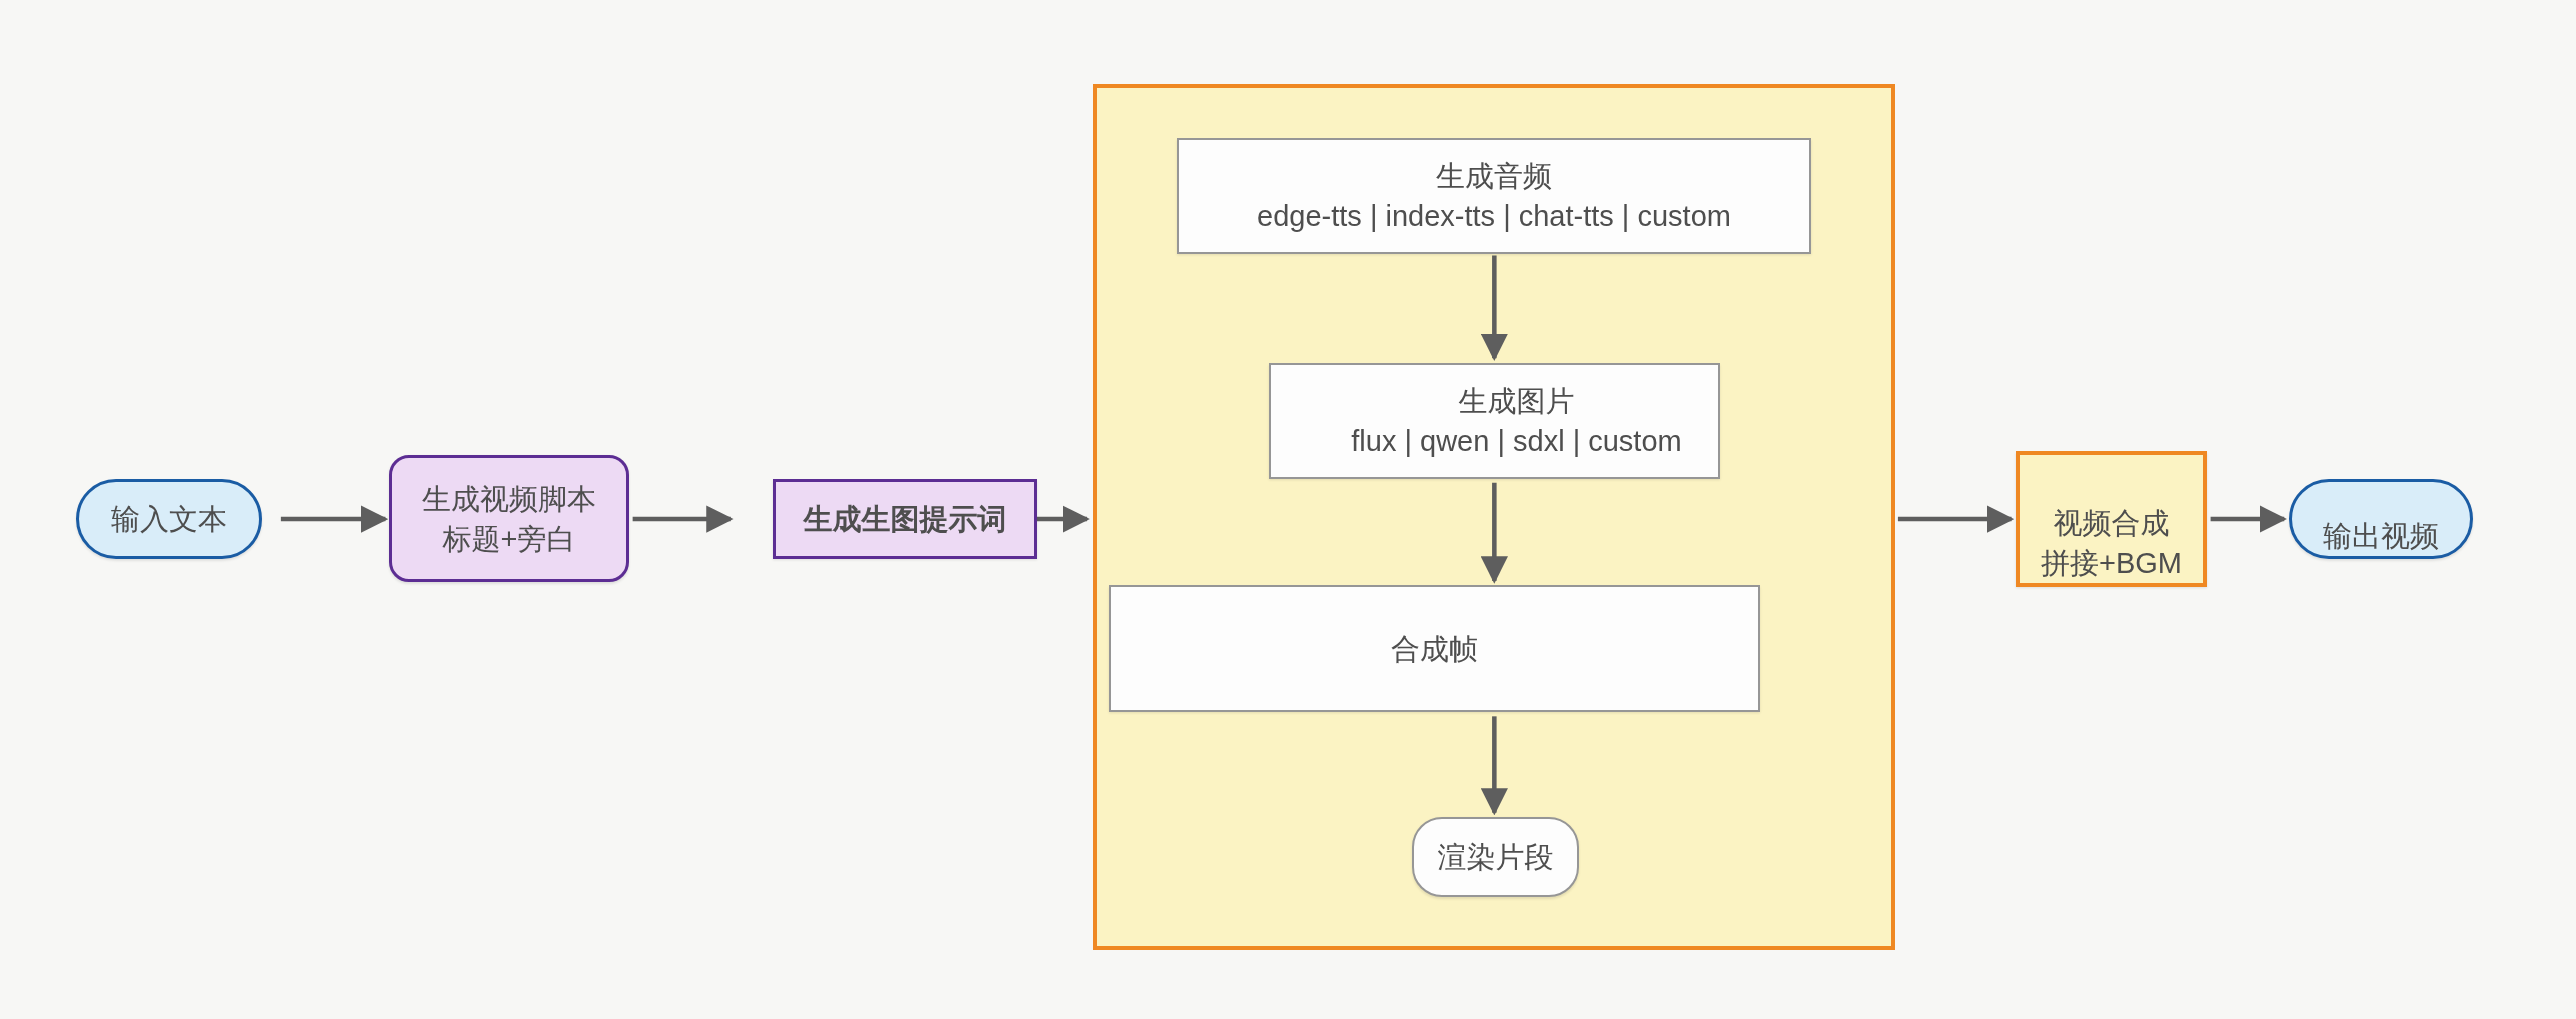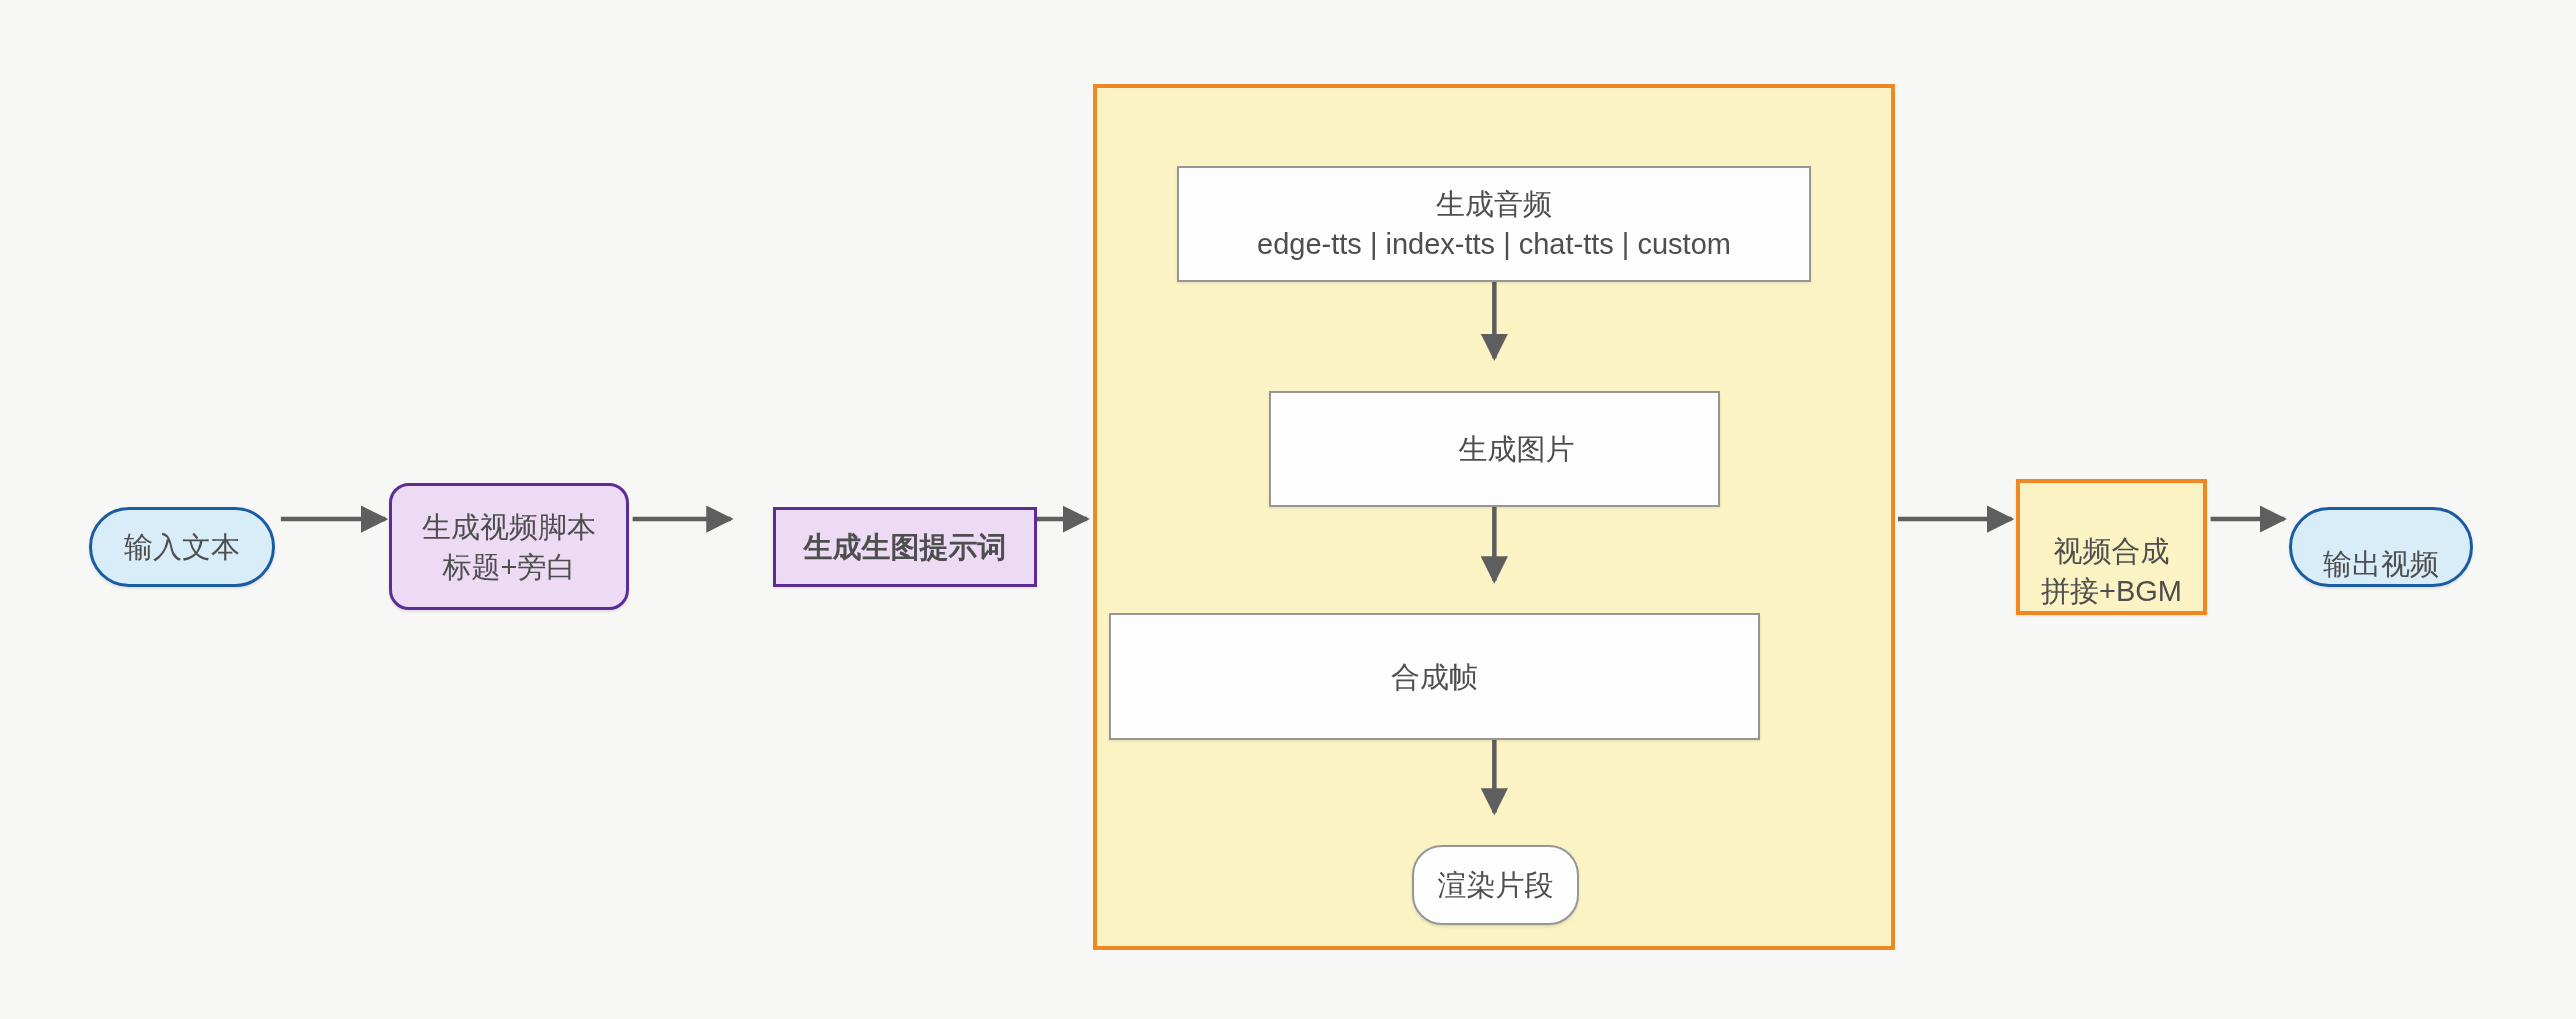--- a/index.html
+++ b/index.html
@@ -30,21 +30,20 @@
     position: absolute;
     box-sizing: border-box;
     display: flex;
     flex-direction: column;
     align-items: center;
     justify-content: center;
     text-align: center;
     font-size: 29px;
     line-height: 40px;
     box-shadow: 0 1.8px 2.7px rgba(0,0,0,0.10);
-    margin-top: 28px;
   }
   .pill {
     background: #d9edf9;
     border: 3.6px solid #1a5ca4;
     border-radius: 40px;
   }
   .process {
     background: #eddaf4;
     border: 3.6px solid #5c2d93;
   }
@@ -81,40 +80,41 @@
     <line x1="309" y1="571" x2="424" y2="571" marker-end="url(#ah)"></line>
     <line x1="696" y1="571" x2="804" y2="571" marker-end="url(#ah)"></line>
     <line x1="1115" y1="571" x2="1196" y2="571" marker-end="url(#ah)"></line>
     <line x1="1644" y1="281" x2="1644" y2="394" marker-end="url(#ah)"></line>
     <line x1="1644" y1="531" x2="1644" y2="639" marker-end="url(#ah)"></line>
     <line x1="1644" y1="788" x2="1644" y2="894" marker-end="url(#ah)"></line>
     <line x1="2088" y1="571" x2="2213" y2="571" marker-end="url(#ah)"></line>
     <line x1="2432" y1="571" x2="2513" y2="571" marker-end="url(#ah)"></line>
   </svg>
 
-  <div class="node pill" style="left:89px; top:479px; width:186px; height:80px;justify-content:center;">
+  <div class="node pill" style="left:76px; top:479px; width:186px; height:80px;justify-content:center;">
     <span class="lbl">输入文本</span>
   </div>
 
   <div class="node process" style="left:389px; top:455px; width:240px; height:127px;border-radius:20px;">
     <span class="lbl">生成视频脚本</span>
     <span class="lbl">标题+旁白</span>
   </div>
 
   <div class="node process" style="left:773px; top:479px; width:264px; height:80px;font-weight:bold;">
     <span class="lbl">生成生图提示词</span>
   </div>
 
   <div class="node step" style="left:1177px; top:138px; width:634px; height:116px;">
     <span class="lbl">生成音频</span>
     <span class="lbl">edge-tts | index-tts | chat-tts | custom</span>
   </div>
 
   <div class="node step" style="left:1269px; top:363px; width:451px; height:116px;padding-left:44px;">
     <span class="lbl">生成图片</span>
+    <span class="lbl">flux | qwen | sdxl | custom</span>
   </div>
 
   <div class="node step" style="left:1109px; top:585px; width:651px; height:127px;">
     <span class="lbl">合成帧</span>
   </div>
 
   <div class="node step" style="left:1412px; top:817px; width:167px; height:80px;border-radius:30px;">
     <span class="lbl">渲染片段</span>
   </div>
 

